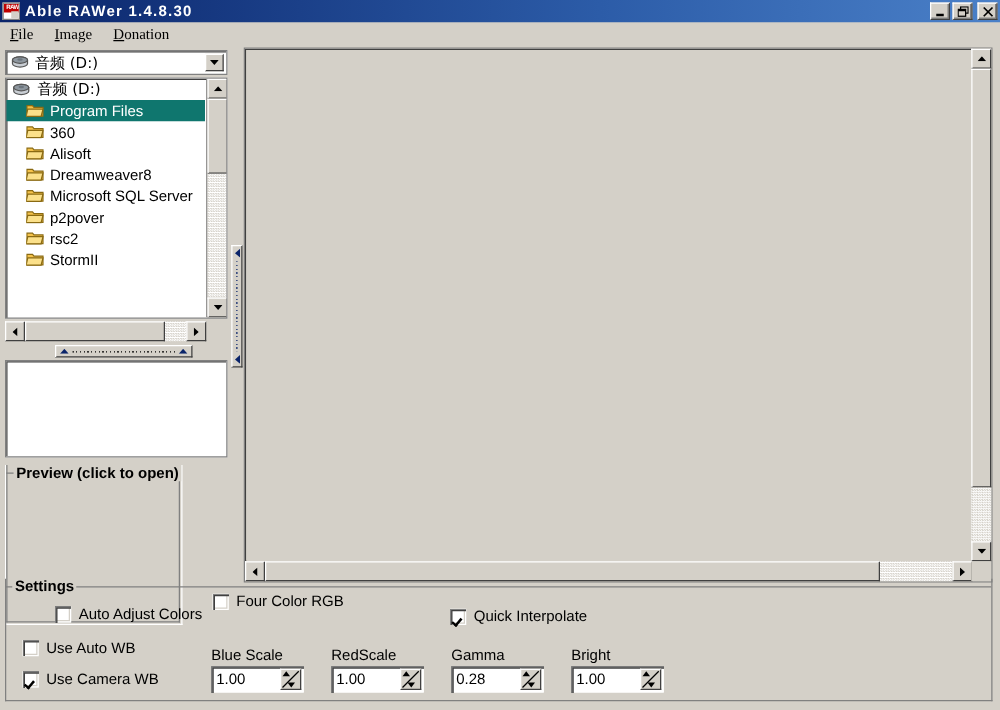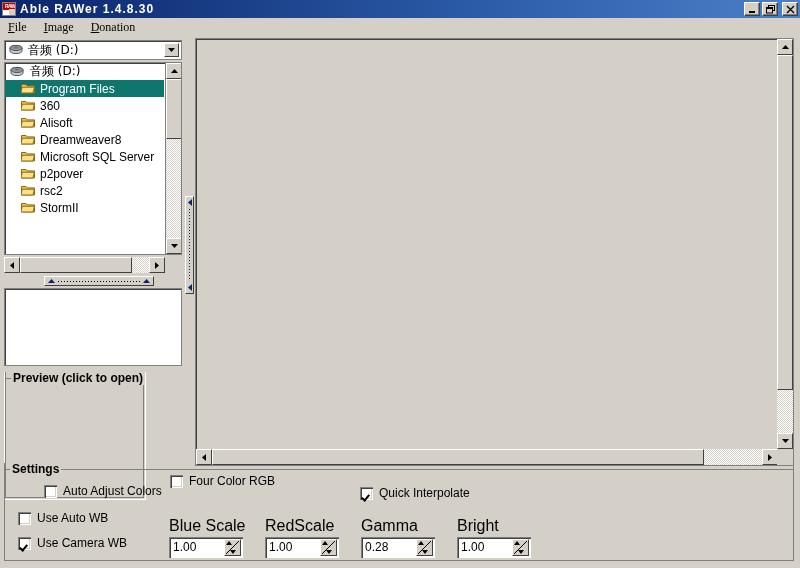--- a/index.html
+++ b/index.html
@@ -223,21 +223,21 @@
     box-shadow:inset 1px 1px 0 #808080, inset 2px 2px 0 #404040,
                inset -1px -1px 0 #ffffff, inset -2px -2px 0 #d4d0c8;
     box-sizing:border-box;position:relative;
   }
   .chkbox.on::after{
     content:"";position:absolute;left:3px;top:6px;width:3px;height:6px;
     border-right:2px solid #000;border-bottom:2px solid #000;
     transform:rotate(40deg);
   }
   .fld{position:absolute;}
-  .fld .flabel{font-size:16px;color:#000;margin-bottom:2px;white-space:nowrap;
+  .fld .flabel{font-size:12px;color:#000;margin-bottom:2px;white-space:nowrap;
     font-family:"Liberation Sans",sans-serif;}
   .spin{
     width:74px;height:21px;background:#ffffff;position:relative;
     box-shadow:inset 1px 1px 0 #808080, inset 2px 2px 0 #404040,
                inset -1px -1px 0 #ffffff;
     box-sizing:border-box;
   }
   .spin .sval{
     position:absolute;left:4px;top:3px;font-size:12px;color:#000;
     font-family:"Liberation Sans",sans-serif;

